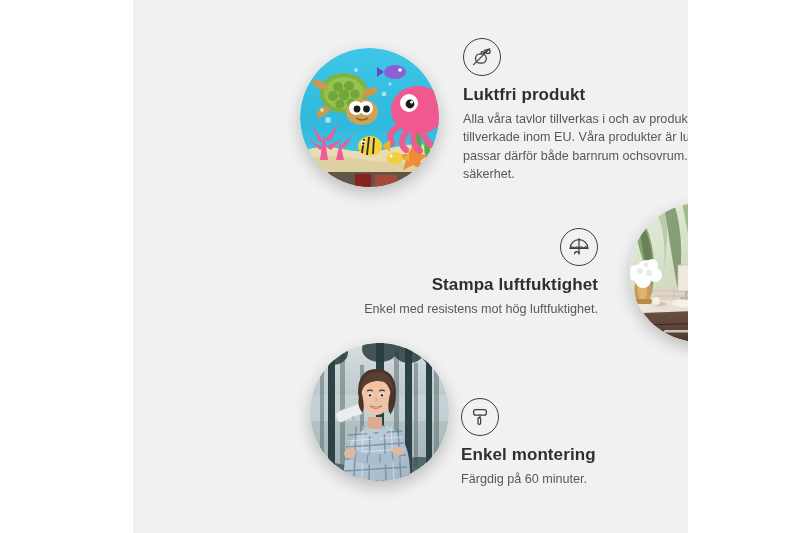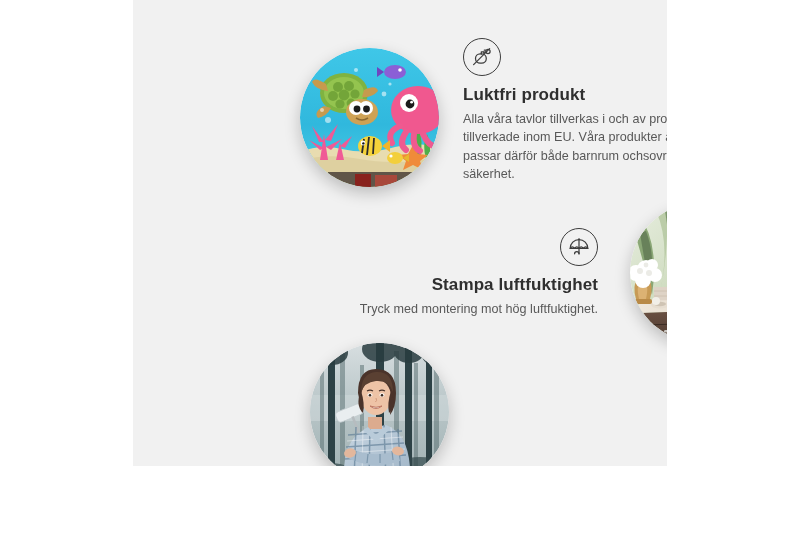--- a/index.html
+++ b/index.html
@@ -22,23 +22,24 @@
     height: 533px;
     background: #ffffff;
   }
 
   
   .panel {
     position: absolute;
     left: 133px;
     top: 0;
     width: 534px;
-    height: 466px;
+    height: 533px;
     background: #f1f1f1;
     overflow: hidden;
+    padding-left: 21px;
   }
 
   
   .feature {
     position: absolute;
   }
 
   .feature-icon {
     width: 38px;
     height: 38px;
@@ -363,21 +364,21 @@
 
             <path d="M12 4.6 v14.2"></path>
 
             <path d="M12 18.8 a2.2 2.2 0 0 0 -4.4 0"></path>
 
             <path d="M12 4.6 v-0.9"></path>
           </svg>
         </div>
       </div>
       <div class="feature-title">Stampa luftfuktighet</div>
-      <p class="feature-body">Tryck med montering mot hög luftfuktighet.</p>
+      <p class="feature-body">Enkel med resistens mot hög luftfuktighet.</p>
     </div>
 
     <div class="photo" id="photo-forest">
       <svg width="139" height="138" viewBox="0 0 139 138">
         <defs>
           <clipPath id="c3">
               <ellipse cx="69.5" cy="69" rx="69.5" ry="69"></ellipse>
             </clipPath>
           <linearGradient id="mist" x1="0" y1="0" x2="0" y2="1">
             <stop offset="0%" stop-color="#d7dee0"></stop>
@@ -479,15 +480,31 @@
 
           <path d="M66 55 q1.4 3 -0.6 4" stroke="#d29a7c" stroke-width="1" fill="none"></path>
 
           <path d="M60 63 q6 5 12 0 q-6 2.6 -12 0 Z" fill="#ffffff" stroke="#b9705c" stroke-width="0.9"></path>
 
           <path d="M58 84 l8 8 l8 -8 l5 3 l-13 12 l-13 -12 Z" fill="#b9cbd9"></path>
         </g>
       </svg>
     </div>
 
+    <div class="feature" id="feature-easy-mount">
+      <div class="icon-wrap">
+        <div class="feature-icon">
+          <svg width="24" height="24" viewBox="0 0 24 24" fill="none" stroke="#3d3d3d" stroke-width="1.25" stroke-linecap="round" stroke-linejoin="round">
+
+            <rect x="5.6" y="4.6" width="12.8" height="5.6" rx="2.3"></rect>
+
+            <path d="M12 10.2 v2.4 h-1.2"></path>
+
+            <rect x="10" y="12.6" width="2.6" height="6.8" rx="1.1"></rect>
+          </svg>
+        </div>
+      </div>
+      <div class="feature-title">Enkel montering</div>
+      <p class="feature-body">Färgdig på 60 minuter.</p>
+    </div>
 
   </div>
 </div>
 
 </body></html>

